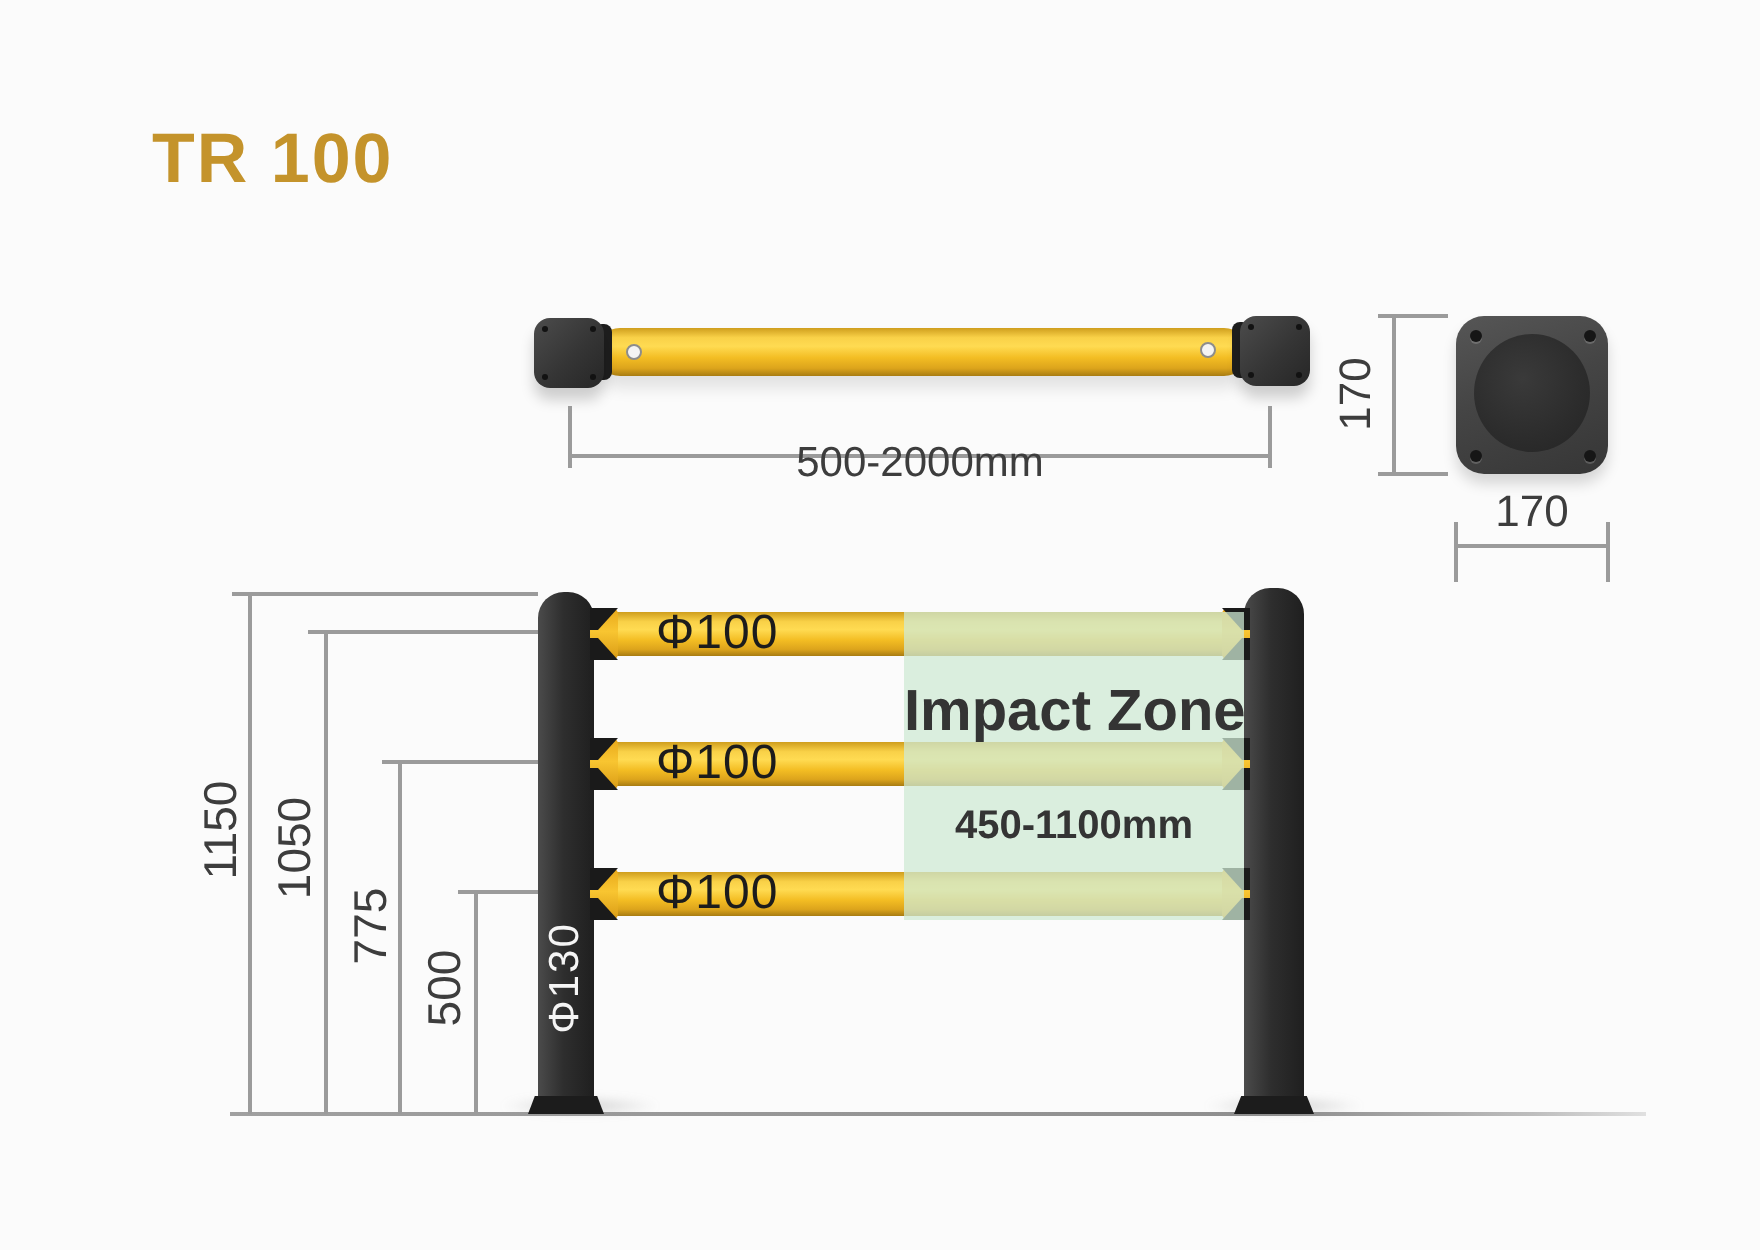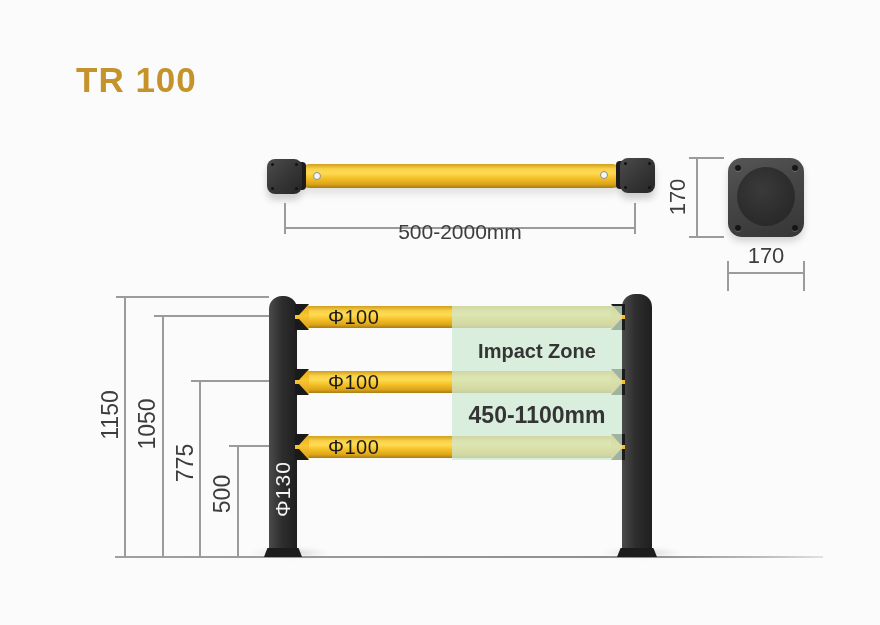--- a/index.html
+++ b/index.html
@@ -64,21 +64,21 @@
     height:9px;background:#1c1c1c;
     clip-path:polygon(9% 0,91% 0,100% 100%,0 100%);
   }
   .rail{
     left:296px;width:328px;height:22px;
     background:linear-gradient(180deg,#cf9e1d 0%,#f9d148 22%,#ffdb52 40%,#f3bd23 64%,#dca41c 85%,#a87c12 100%);
     border-radius:3px;
   }
   .rail-label{
     position:absolute;left:32px;top:0;height:22px;line-height:22px;
-    font-size:20px;color:#1c1c1c;font-weight:500;letter-spacing:0.5px;
+    font-size:24px;color:#1c1c1c;font-weight:500;letter-spacing:0.5px;
   }
   .connector{
     position:absolute;top:-2px;width:14px;height:26px;border-radius:3px;
     background:linear-gradient(180deg,#e8a81a,#f8c531 45%,#d99a14);
   }
   .connector.left{left:-1px;}
   .connector.right{right:-1px;transform:scaleX(-1);}
   .greenzone{
     left:452px;top:306px;width:170px;height:154px;
     background:rgba(206,233,212,0.74);
@@ -200,22 +200,22 @@
       <div class="connector right">
         <svg width="14" height="26">
             <polygon points="0,0 14,0 4,11 0,11" fill="#1a1a1a"></polygon>
             <polygon points="0,26 14,26 4,15 0,15" fill="#1a1a1a"></polygon>
           </svg>
       </div>
       <span class="rail-label">Φ100</span>
     </div>
 
     <div class="abs greenzone"></div>
-    <div class="abs impact-label" style="left:452px;top:340px;width:170px;font-size:20px;">Impact Zone</div>
-    <div class="abs impact-label" style="left:448px;top:402px;width:178px;font-size:23px;">450-1100mm</div>
+    <div class="abs impact-label" style="left:452px;top:340px;width:170px;font-size:29px;">Impact Zone</div>
+    <div class="abs impact-label" style="left:448px;top:402px;width:178px;font-size:20px;">450-1100mm</div>
 
     <div class="abs postlabel vlabel" style="left:233px;top:476px;width:100px;height:26px;line-height:26px;">Φ130</div>
 
     <div class="abs vdim" style="left:124px;top:297px;height:260px;"></div>
     <div class="abs hdim" style="left:116px;top:296px;width:153px;"></div>
     <div class="abs dimnum vlabel" style="left:60px;top:402px;">1150</div>
 
     <div class="abs vdim" style="left:162px;top:316px;height:241px;"></div>
     <div class="abs hdim" style="left:154px;top:315px;width:115px;"></div>
     <div class="abs dimnum vlabel" style="left:97px;top:411px;">1050</div>

